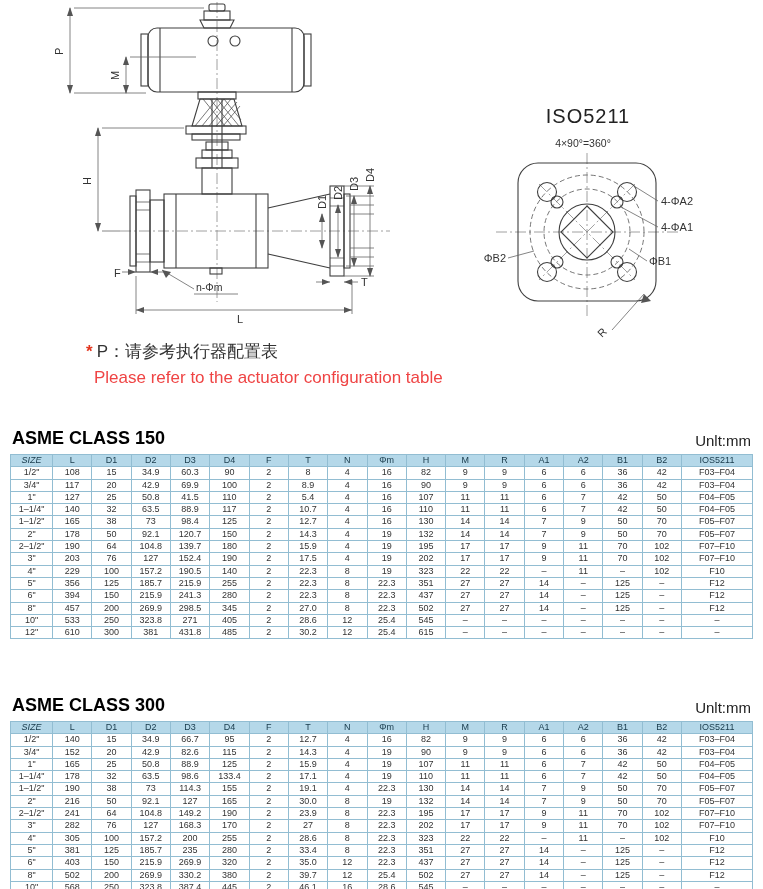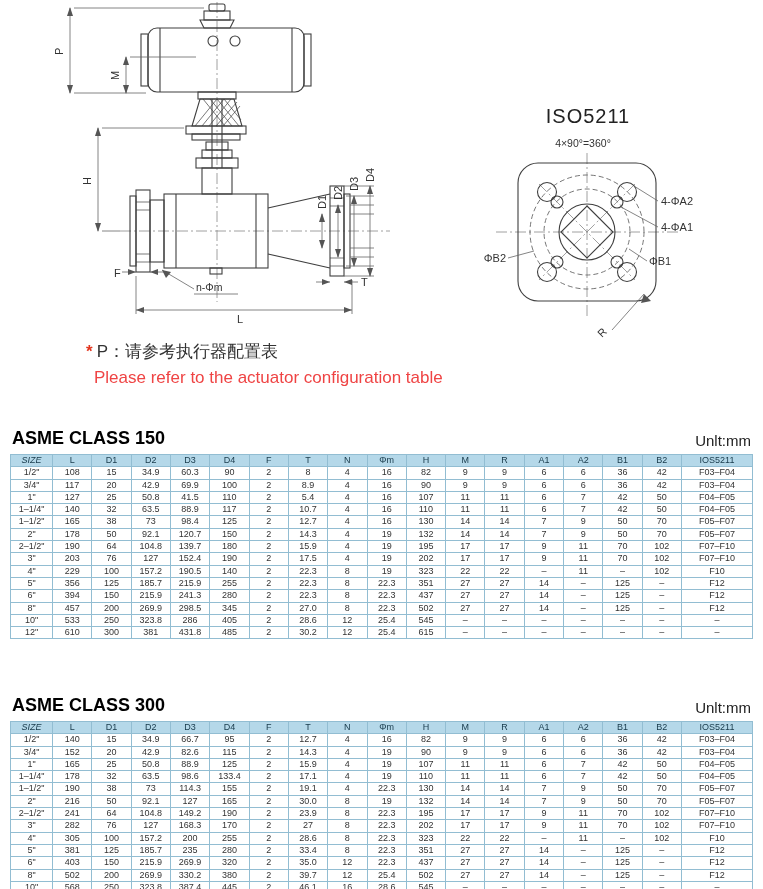--- a/index.html
+++ b/index.html
@@ -490,21 +490,21 @@
           <td>–</td>
           <td>125</td>
           <td>–</td>
           <td>F12</td>
         </tr>
         <tr>
           <td>10"</td>
           <td>533</td>
           <td>250</td>
           <td>323.8</td>
-          <td>286</td>
+          <td>271</td>
           <td>405</td>
           <td>2</td>
           <td>28.6</td>
           <td>12</td>
           <td>25.4</td>
           <td>545</td>
           <td>–</td>
           <td>–</td>
           <td>–</td>
           <td>–</td>

